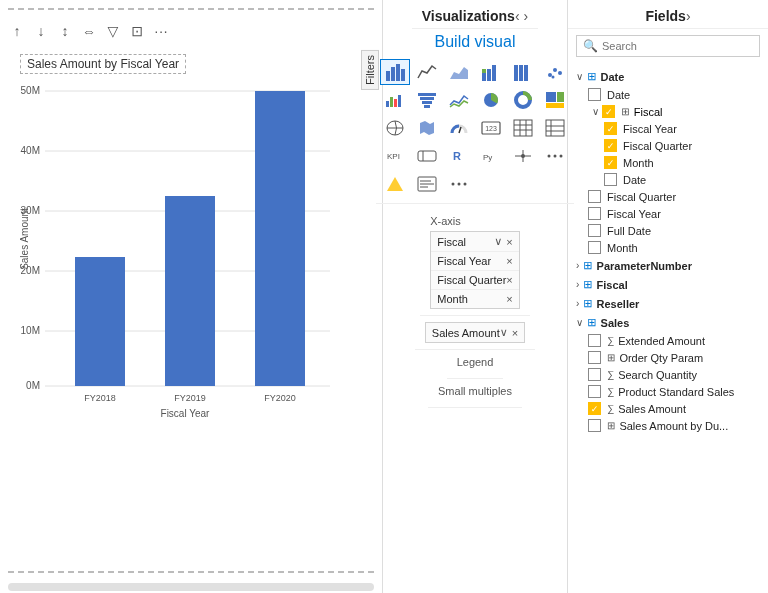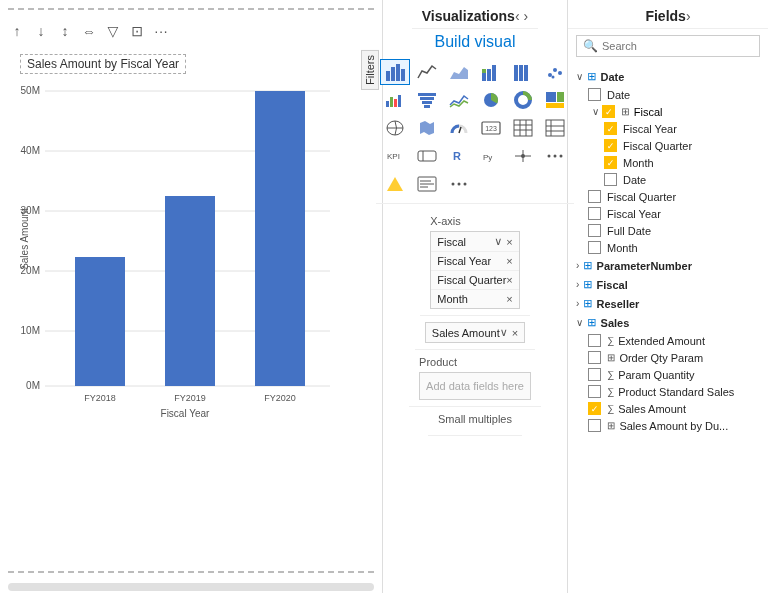--- a/index.html
+++ b/index.html
@@ -363,24 +363,21 @@
           <span class="axis-pill-name">Sales Amount</span>
           <div class="axis-pill-icons">
             <span>∨</span>
             <span class="axis-pill-x">×</span>
           </div>
         </div>
       </div>
     </div>
 
     <div class="axis-section">
-      <div class="axis-label">Product</div>
-      <div class="axis-pill-container" style="padding: 6px; min-height:28px;">
-        <span style="color:#aaa; font-size:11px;">Add data fields here</span>
-      </div>
+      <div class="axis-label">Legend</div>
     </div>
 
     <div class="axis-section">
       <div class="axis-label">Small multiples</div>
     </div>
   </div>
 
   <div class="fields-panel">
     <div class="fields-header">
       <span class="fields-title">Fields</span>
@@ -484,21 +481,21 @@
           <span>Extended Amount</span>
         </div>
         <div class="field-item">
           <div class="field-checkbox"></div>
           <span class="field-icon table">⊞</span>
           <span>Order Qty Param</span>
         </div>
         <div class="field-item">
           <div class="field-checkbox"></div>
           <span class="field-icon sigma">∑</span>
-          <span>Param Quantity</span>
+          <span>Search Quantity</span>
         </div>
         <div class="field-item">
           <div class="field-checkbox"></div>
           <span class="field-icon sigma">∑</span>
           <span>Product Standard Sales</span>
         </div>
         <div class="field-item">
           <div class="field-checkbox checked"></div>
           <span class="field-icon sigma">∑</span>
           <span>Sales Amount</span>

